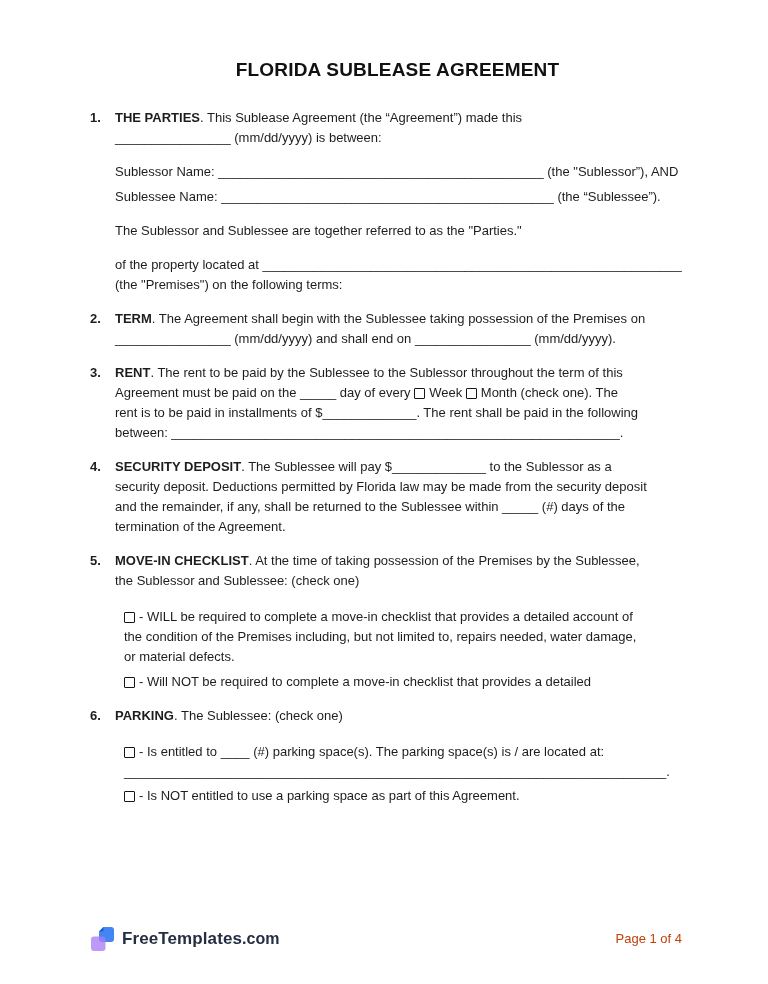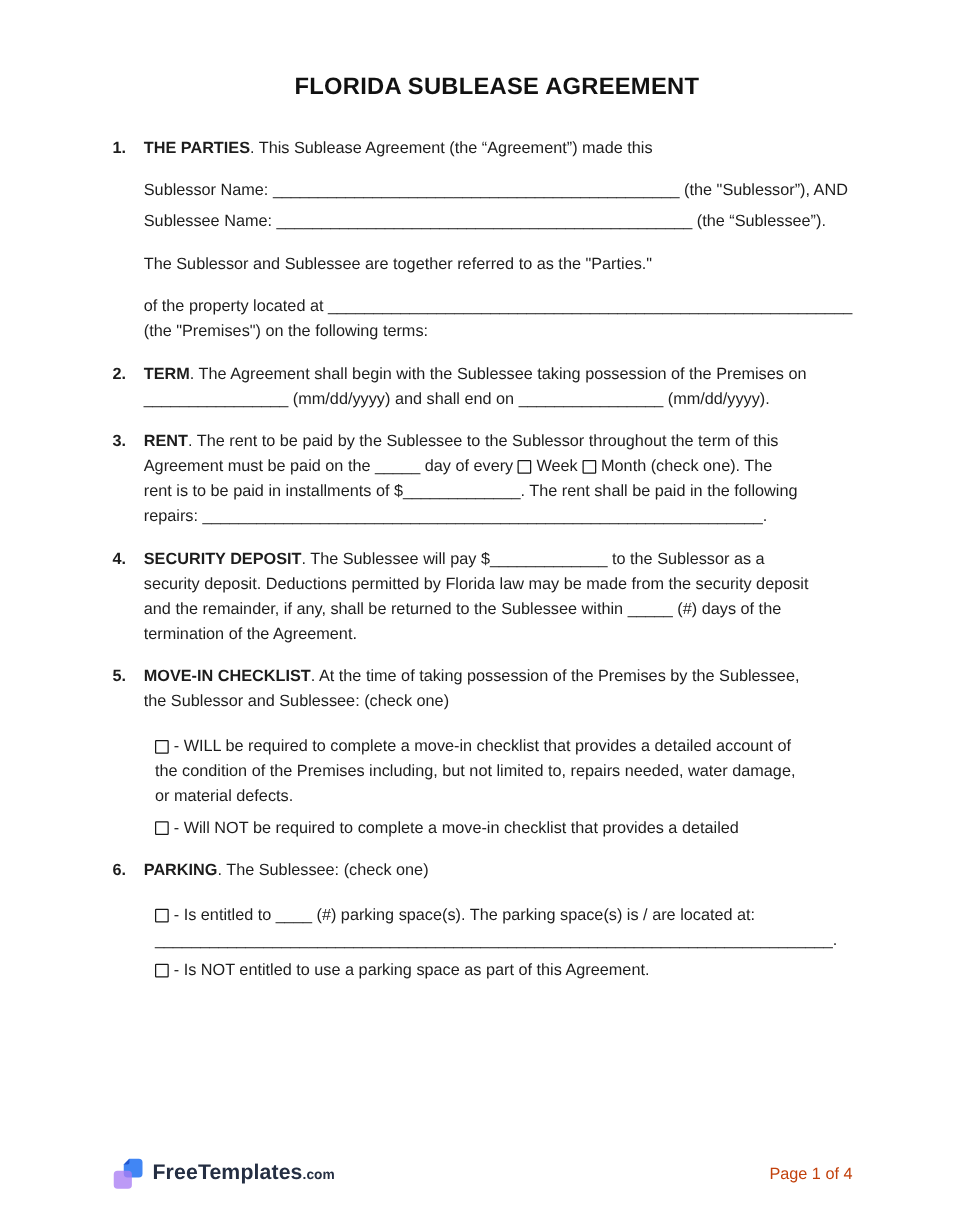--- a/index.html
+++ b/index.html
@@ -41,34 +41,35 @@
     background: #fff;
   }
   .footer {
     position: absolute; left: 90px; right: 86px; top: 922px;
     display: flex; justify-content: space-between; align-items: center;
     height: 34px;
   }
   .brand { display: flex; align-items: center; gap: 7px; }
   .brand-text { white-space: nowrap; }
   .brand-name { font-size: 17px; font-weight: 700; color: #242e42; letter-spacing: .1px; }
-  .brand-tld  { font-size: 11px; font-weight: 600; color: #242e42; }
+  .brand-tld  { font-size: 16px; font-weight: 600; color: #242e42; }
   .page-num { font-size: 13px; color: #c2410c; }
 </style>
 </head>
 <body>
 
 <div class="doc">
   <h1 class="title">FLORIDA SUBLEASE AGREEMENT</h1>
   <div>
       <div class="section">
         <span class="num">1.</span>
         <div class="sec-body">
           <div class="para">
             <div class="line"><span class="bold">THE PARTIES</span><span>. This Sublease Agreement (the “Agreement”) made this</span></div>
+            <div class="line"><span>________________ (mm/dd/yyyy) is between:</span></div>
           </div>
           <div class="para spread">
             <div class="line"><span>Sublessor Name: _____________________________________________ (the "Sublessor”), AND</span></div>
             <div class="line"><span>Sublessee Name: ______________________________________________ (the “Sublessee”).</span></div>
           </div>
           <div class="para">
             <div class="line"><span>The Sublessor and Sublessee are together referred to as the "Parties."</span></div>
           </div>
           <div class="para">
             <div class="line"><span>of the property located at __________________________________________________________</span></div>
@@ -85,21 +86,21 @@
           </div>
         </div>
       </div>
       <div class="section">
         <span class="num">3.</span>
         <div class="sec-body">
           <div class="para">
             <div class="line"><span class="bold">RENT</span><span>. The rent to be paid by the Sublessee to the Sublessor throughout the term of this</span></div>
             <div class="line"><span>Agreement must be paid on the _____ day of every </span><span class="cb"></span><span>Week </span><span class="cb"></span><span>Month (check one). The</span></div>
             <div class="line"><span>rent is to be paid in installments of $_____________. The rent shall be paid in the following</span></div>
-            <div class="line"><span>repairs: ______________________________________________________________.</span></div>
+            <div class="line"><span>between: ______________________________________________________________.</span></div>
           </div>
         </div>
       </div>
       <div class="section">
         <span class="num">4.</span>
         <div class="sec-body">
           <div class="para">
             <div class="line"><span class="bold">SECURITY DEPOSIT</span><span>. The Sublessee will pay $_____________ to the Sublessor as a</span></div>
             <div class="line"><span>security deposit. Deductions permitted by Florida law may be made from the security deposit</span></div>
             <div class="line"><span>and the remainder, if any, shall be returned to the Sublessee within _____ (#) days of the</span></div>

